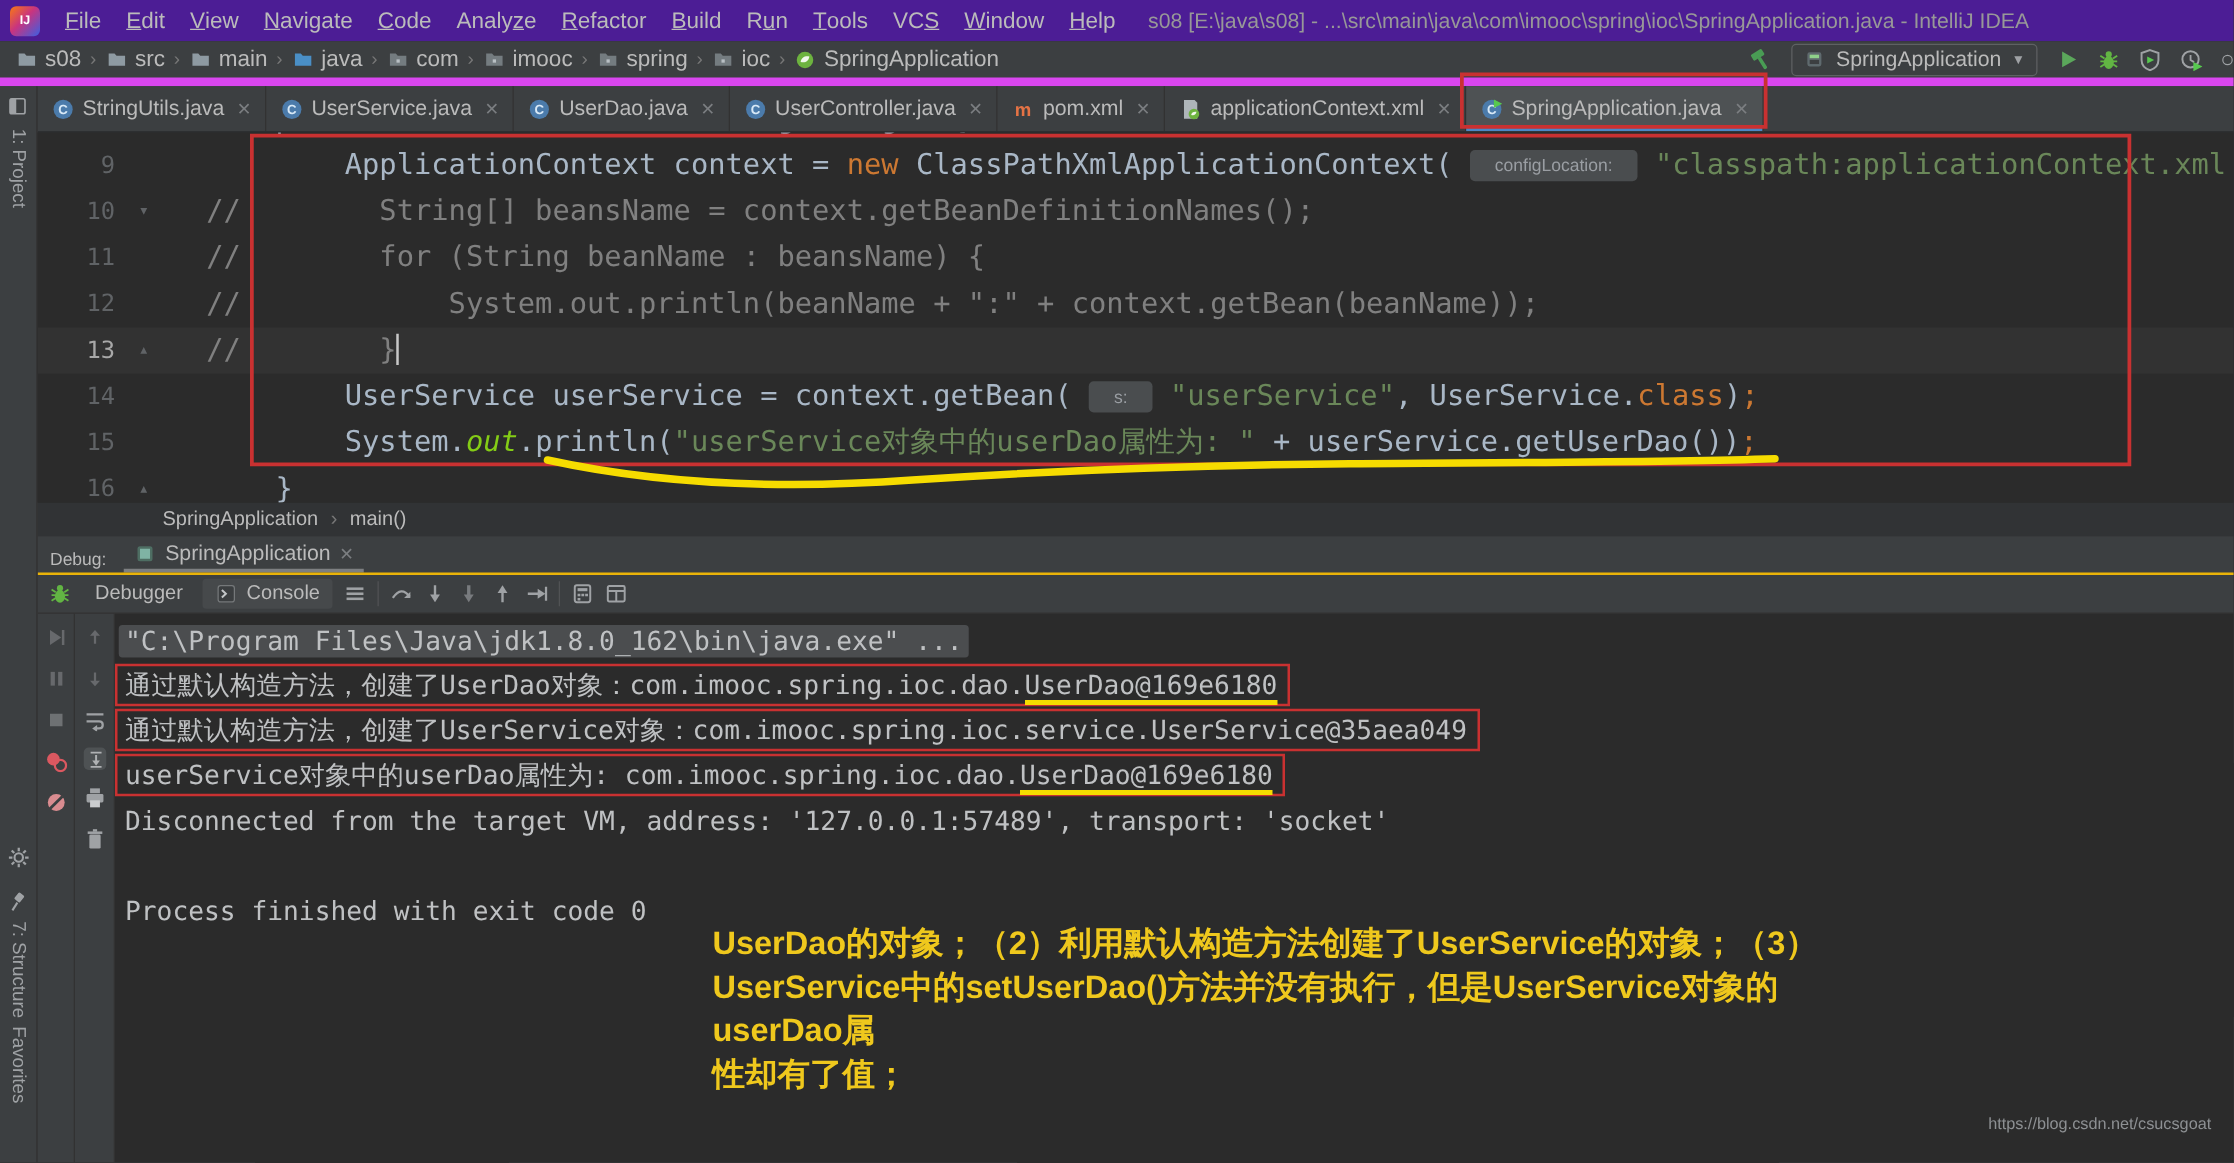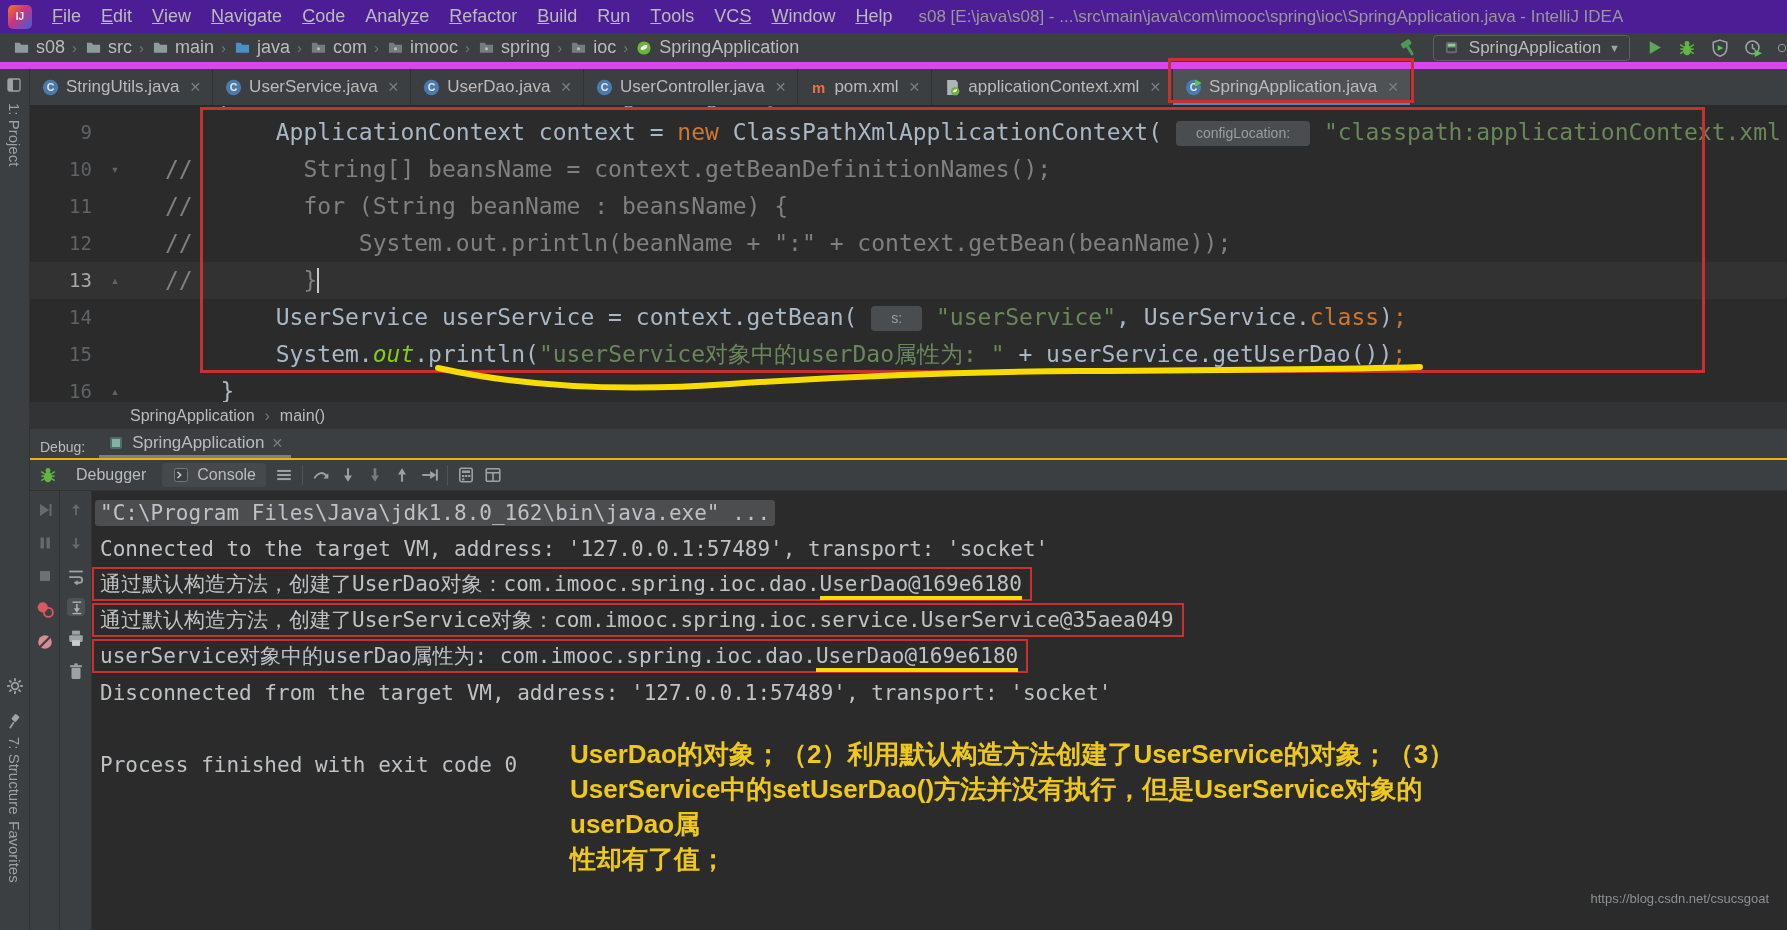--- a/index.html
+++ b/index.html
@@ -556,21 +556,20 @@
           <span class="icon16" id="ic-trash">
               <svg width="18" height="18" viewBox="0 0 16 16">
                 <rect x="4" y="5" width="8" height="10" rx="1" fill="#9fa2a5"></rect>
                 <rect x="2.8" y="2.8" width="10.4" height="1.8" fill="#9fa2a5"></rect>
                 <rect x="6.5" y="1.2" width="3" height="1.8" fill="#9fa2a5"></rect>
               </svg>
             </span>
         </div>
         <div class="console" id="console-root">
             <div class="cline"><span class="selspan"><span>"C:\Program Files\Java\jdk1.8.0_162\bin\java.exe" ...</span></span></div>
-            <div class="cline"><span>Connected to the target VM, address: '127.0.0.1:57489', transport: 'socket'</span></div>
             <div class="cline"><span class="redwrap"><span>通过默认构造方法，创建了UserDao对象：com.imooc.spring.ioc.dao.</span><span class="uline">UserDao@169e6180</span></span></div>
             <div class="cline"><span class="redwrap"><span>通过默认构造方法，创建了UserService对象：com.imooc.spring.ioc.service.UserService@35aea049</span></span></div>
             <div class="cline"><span class="redwrap"><span>userService对象中的userDao属性为: com.imooc.spring.ioc.dao.</span><span class="uline">UserDao@169e6180</span></span></div>
             <div class="cline"><span>Disconnected from the target VM, address: '127.0.0.1:57489', transport: 'socket'</span></div>
             <div class="cline"></div>
             <div class="cline"><span>Process finished with exit code 0</span></div>
           </div>
       </div>
     </div>
   </div>

